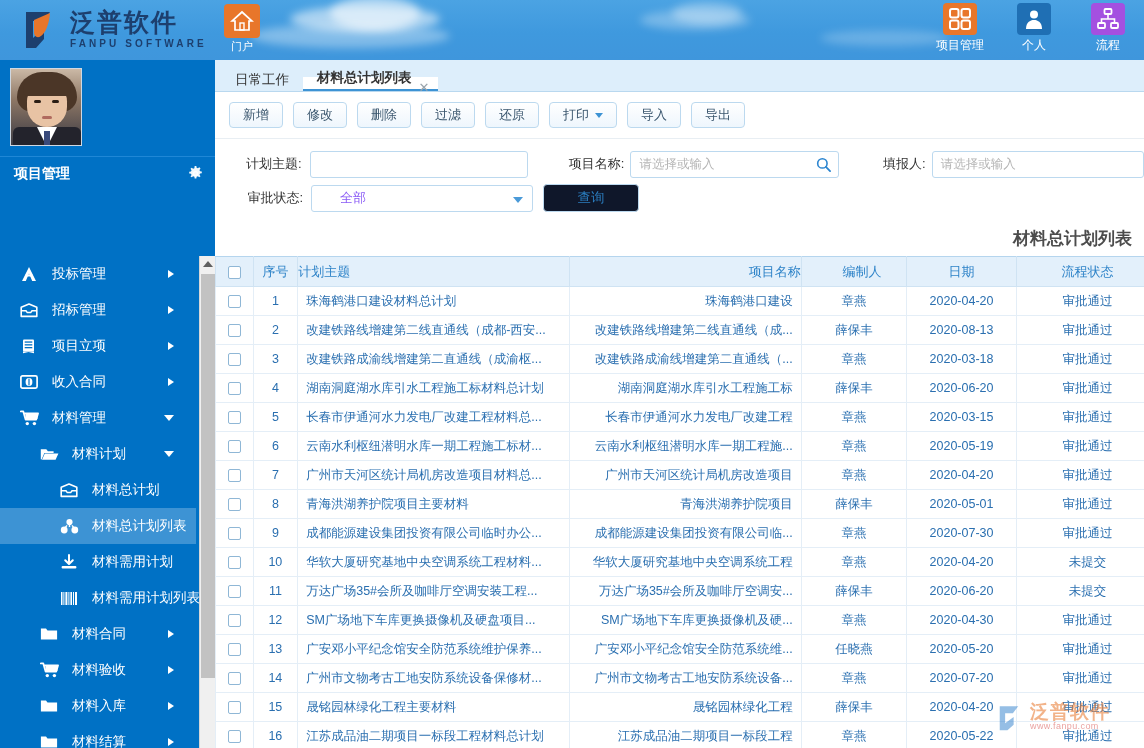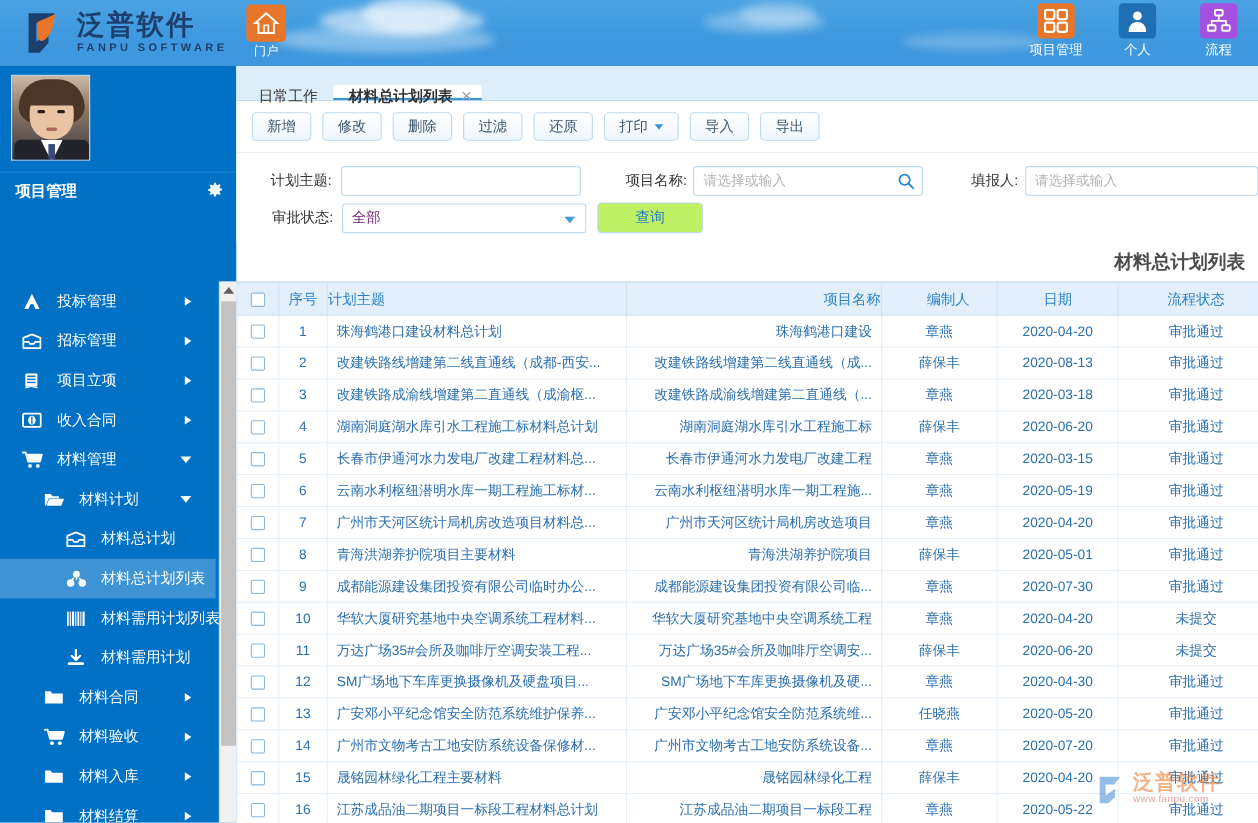--- a/index.html
+++ b/index.html
@@ -151,21 +151,21 @@
   
   .main {
     position: absolute; left: 215px; top: 60px; width: 929px; height: 688px;
     background: #fff;
   }
   .tabbar {
     height: 32px; background: #ddeefb; border-bottom: 1px solid #b9d8ef;
     display: flex; align-items: flex-end; padding-left: 6px;
   }
   .tab {
-    height: 14px; display: flex; align-items: flex-start; padding: 2px 14px;
+    height: 14px; display: flex; align-items: flex-end; padding: 2px 14px;
     font-size: 13.5px; color: #333; cursor: pointer; position: relative;
   }
   .tab.active {
     background: #fff; font-weight: bold; border-bottom: 2px solid #3d93d4;
     padding-right: 26px;
   }
   .tab .x {
     position: absolute; right: 8px; top: 4px; font-size: 13px;
     color: #9aa4ac; font-weight: normal; line-height: 1;
   }
@@ -187,30 +187,30 @@
 
   .filters { padding: 8px 0 6px 14px; background: #fff; }
   .frow { display: flex; align-items: center; height: 34px; }
   .flabel { font-size: 13px; color: #333; text-align: right; }
   .fin {
     height: 27px; border: 1px solid #bcd9ef; border-radius: 3px;
     background: #fff; display: flex; align-items: center;
     padding: 0 8px; position: relative;
   }
   .fin span.ph { color: #b4b4b4; font-size: 12.5px; }
-  .fin span.val { color: #701a75; font-size: 13px; }
+  .fin span.val { color: #8b5cf6; font-size: 13px; margin-left: 20px; }
   .mag { position: absolute; right: 7px; top: 5px; width: 15px; height: 15px; }
   .sel-cv {
     position: absolute; right: 9px; top: 11px; width:0;height:0;
     border-top:6px solid #4a9ad8; border-left:5px solid transparent;
     border-right:5px solid transparent;
   }
   .qbtn {
     height: 28px; width: 96px; margin-left: 10px;
-    background: #bef264; border: 1px solid #bcd9ef; border-radius: 4px;
+    background: #0f172a; border: 1px solid #bcd9ef; border-radius: 4px;
     color: #2b7ec0; font-size: 13.5px; cursor: pointer;
     display: flex; align-items: center; justify-content: center;
   }
 
   .grid-title {
     text-align: right; padding: 6px 12px 6px 0;
     font-size: 17px; font-weight: bold; color: #4c4c4c;
     font-family: "DejaVu Sans", sans-serif;
   }
 
@@ -433,42 +433,42 @@
                 <circle cx="9.5" cy="4" r="3.1" fill="#fff"></circle>
                 <circle cx="4.2" cy="12" r="3.4" fill="#fff"></circle>
                 <circle cx="14.8" cy="12" r="3.4" fill="#fff"></circle>
                 <path d="M9.5 6.6 L9.5 9 M7 7.4 L5.4 9.4 M12 7.4 L13.6 9.4" stroke="#fff" stroke-width="1.4"></path>
               </svg>
             </span>
             <span>材料总计划列表</span>
           </div>
           <div class="mi lvl3">
             <span class="ico">
+              <svg width="18" height="16" viewBox="0 0 18 16">
+                <path d="M9 1 L9 8.6 M5.2 6.2 L9 10 L12.8 6.2" fill="none" stroke="#fff" stroke-width="2" stroke-linecap="round" stroke-linejoin="round"></path>
+                <rect x="1.6" y="12" width="14.8" height="2.6" rx="1" fill="#fff"></rect>
+              </svg>
+            </span>
+            <span>材料需用计划</span>
+          </div>
+          <div class="mi lvl3">
+            <span class="ico">
               <svg width="18" height="15" viewBox="0 0 18 15">
                 <g fill="#fff">
                   <rect x="1" y="1" width="1.5" height="13"></rect>
                   <rect x="3.4" y="1" width="1" height="13"></rect>
                   <rect x="5.4" y="1" width="2" height="13"></rect>
                   <rect x="8.4" y="1" width="1" height="13"></rect>
                   <rect x="10.4" y="1" width="1.6" height="13"></rect>
                   <rect x="13" y="1" width="1" height="13"></rect>
                   <rect x="15" y="1" width="2" height="13"></rect>
                 </g>
               </svg>
             </span>
             <span>材料需用计划列表</span>
-          </div>
-          <div class="mi lvl3">
-            <span class="ico">
-              <svg width="18" height="16" viewBox="0 0 18 16">
-                <path d="M9 1 L9 8.6 M5.2 6.2 L9 10 L12.8 6.2" fill="none" stroke="#fff" stroke-width="2" stroke-linecap="round" stroke-linejoin="round"></path>
-                <rect x="1.6" y="12" width="14.8" height="2.6" rx="1" fill="#fff"></rect>
-              </svg>
-            </span>
-            <span>材料需用计划</span>
           </div>
           <div class="mi lvl2">
             <span class="ico">
               <svg width="18" height="14" viewBox="0 0 18 14">
                 <path d="M0.9 12.6 L0.9 1.4 L6 1.4 L7.5 3.4 L17.1 3.4 L17.1 12.6 Z" fill="#fff"></path>
               </svg>
             </span>
             <span>材料合同</span>
             <span class="arw arw-right"></span>
           </div>

